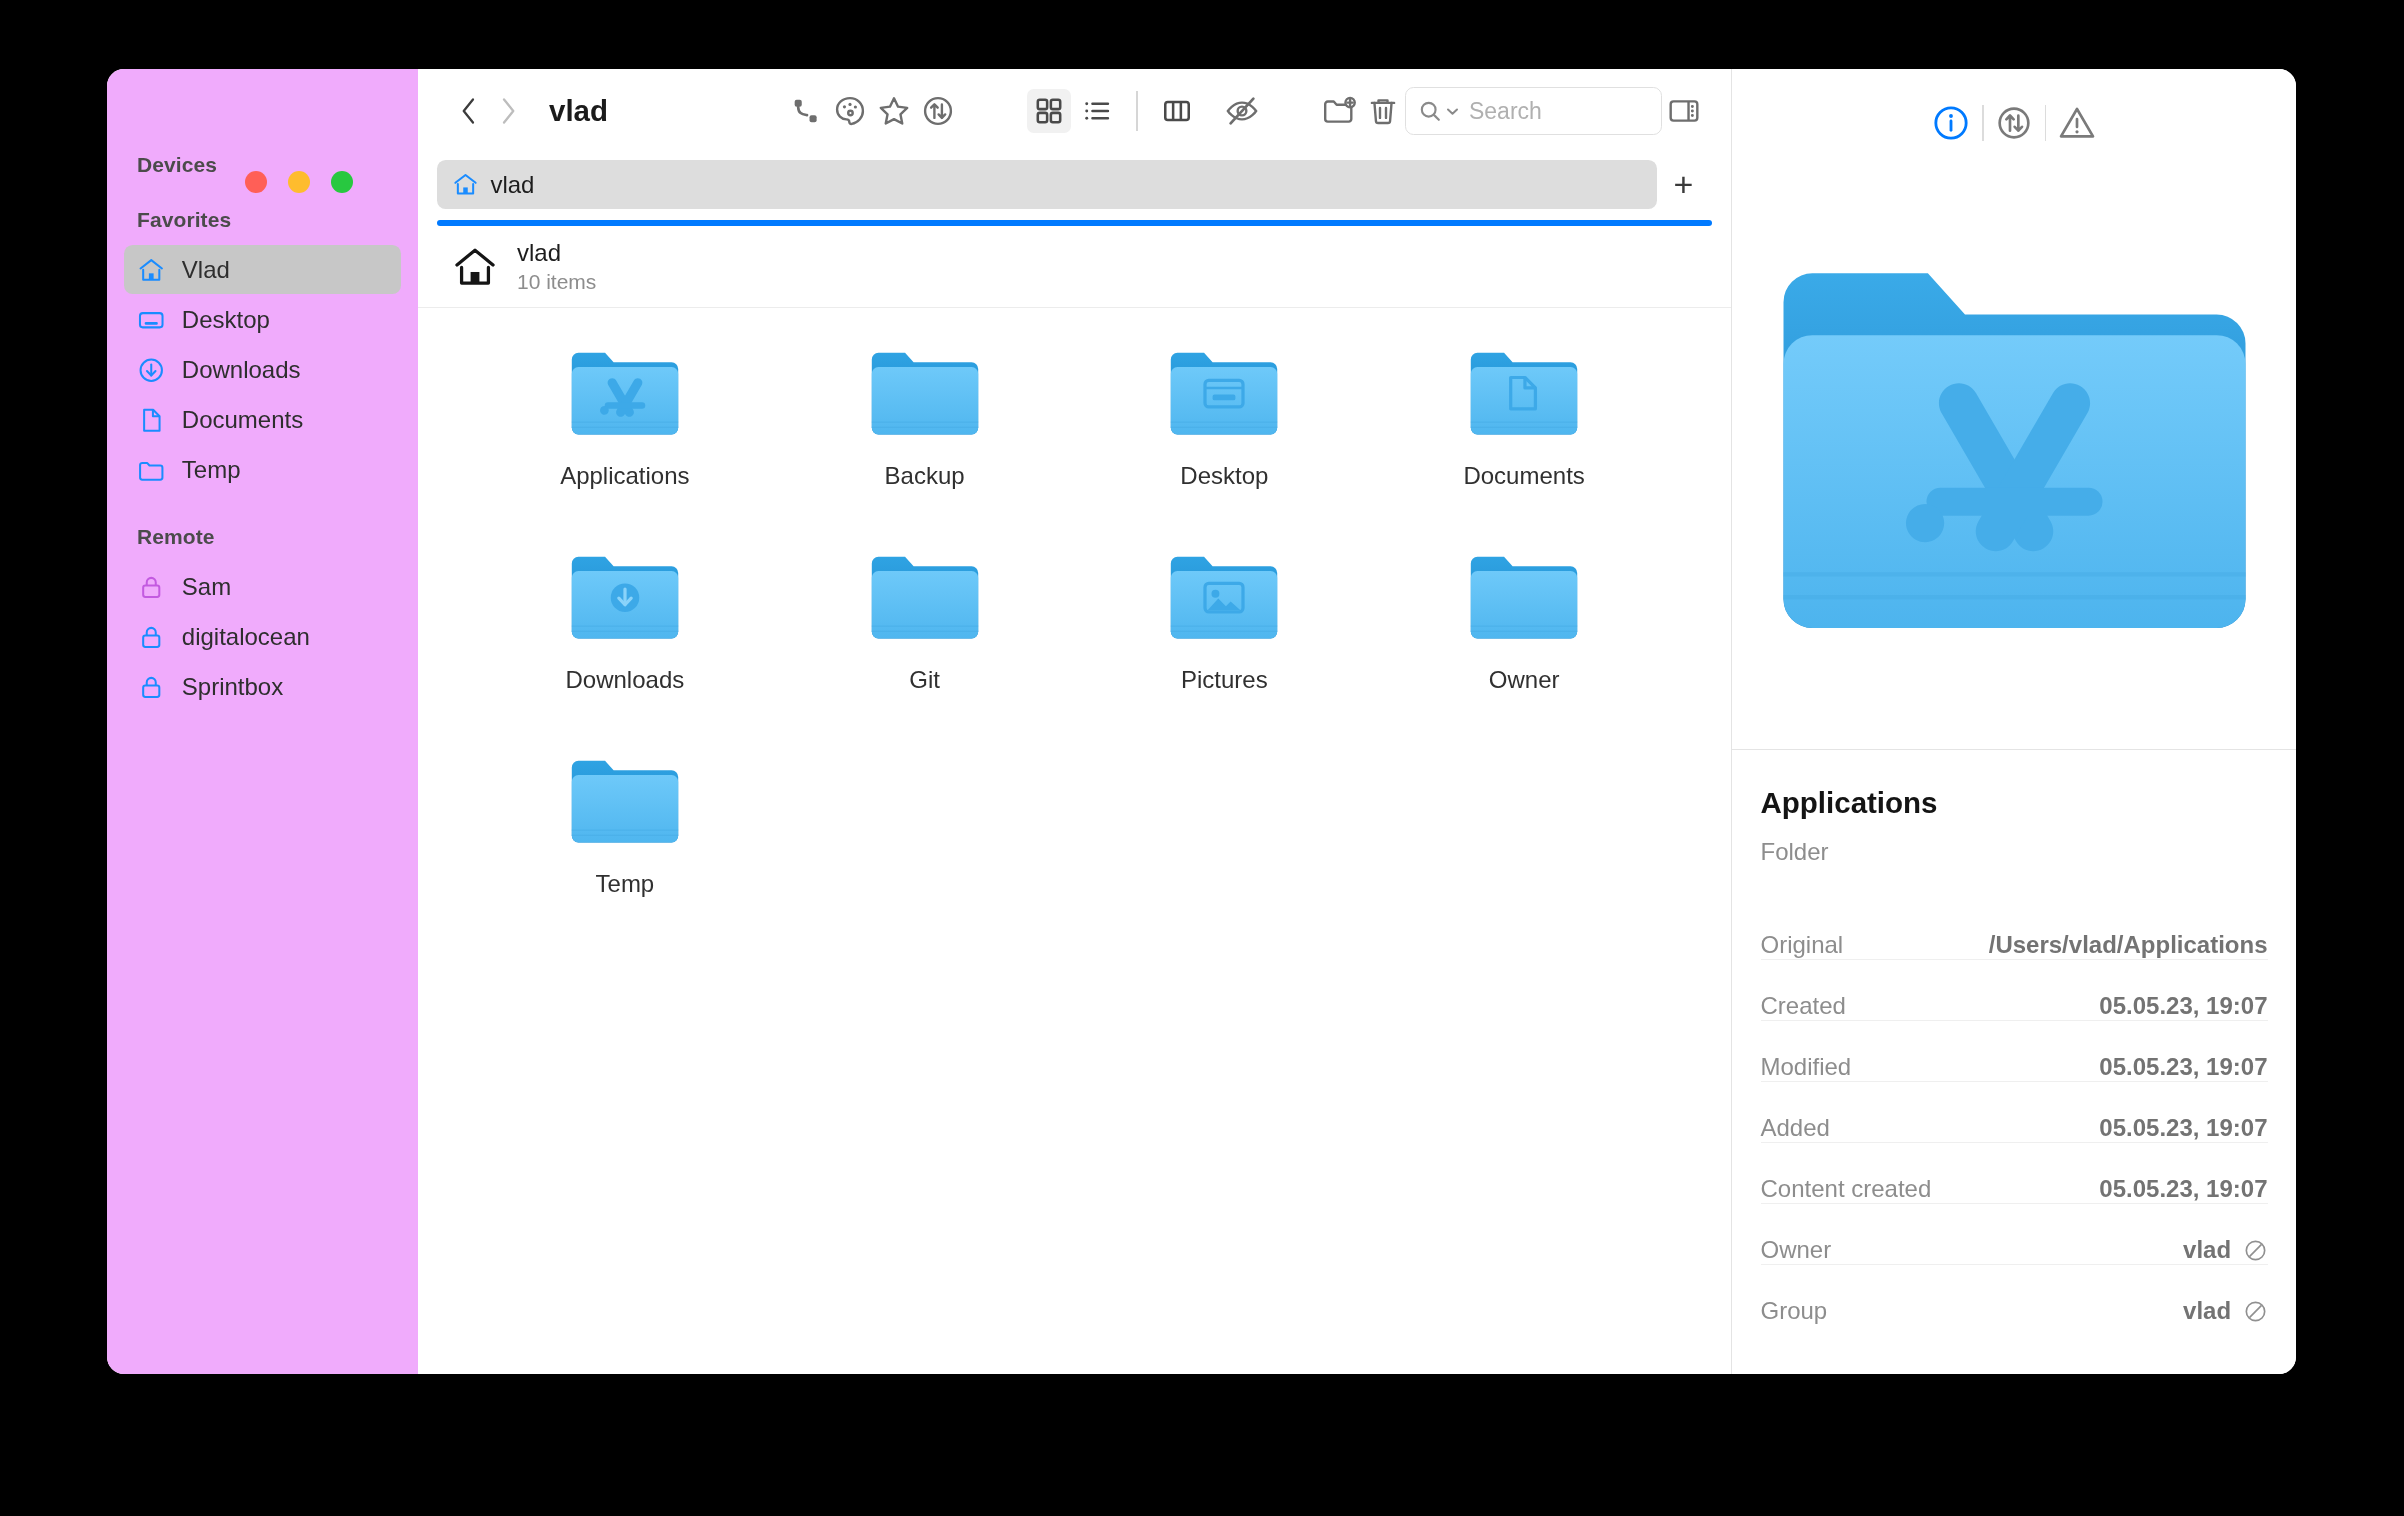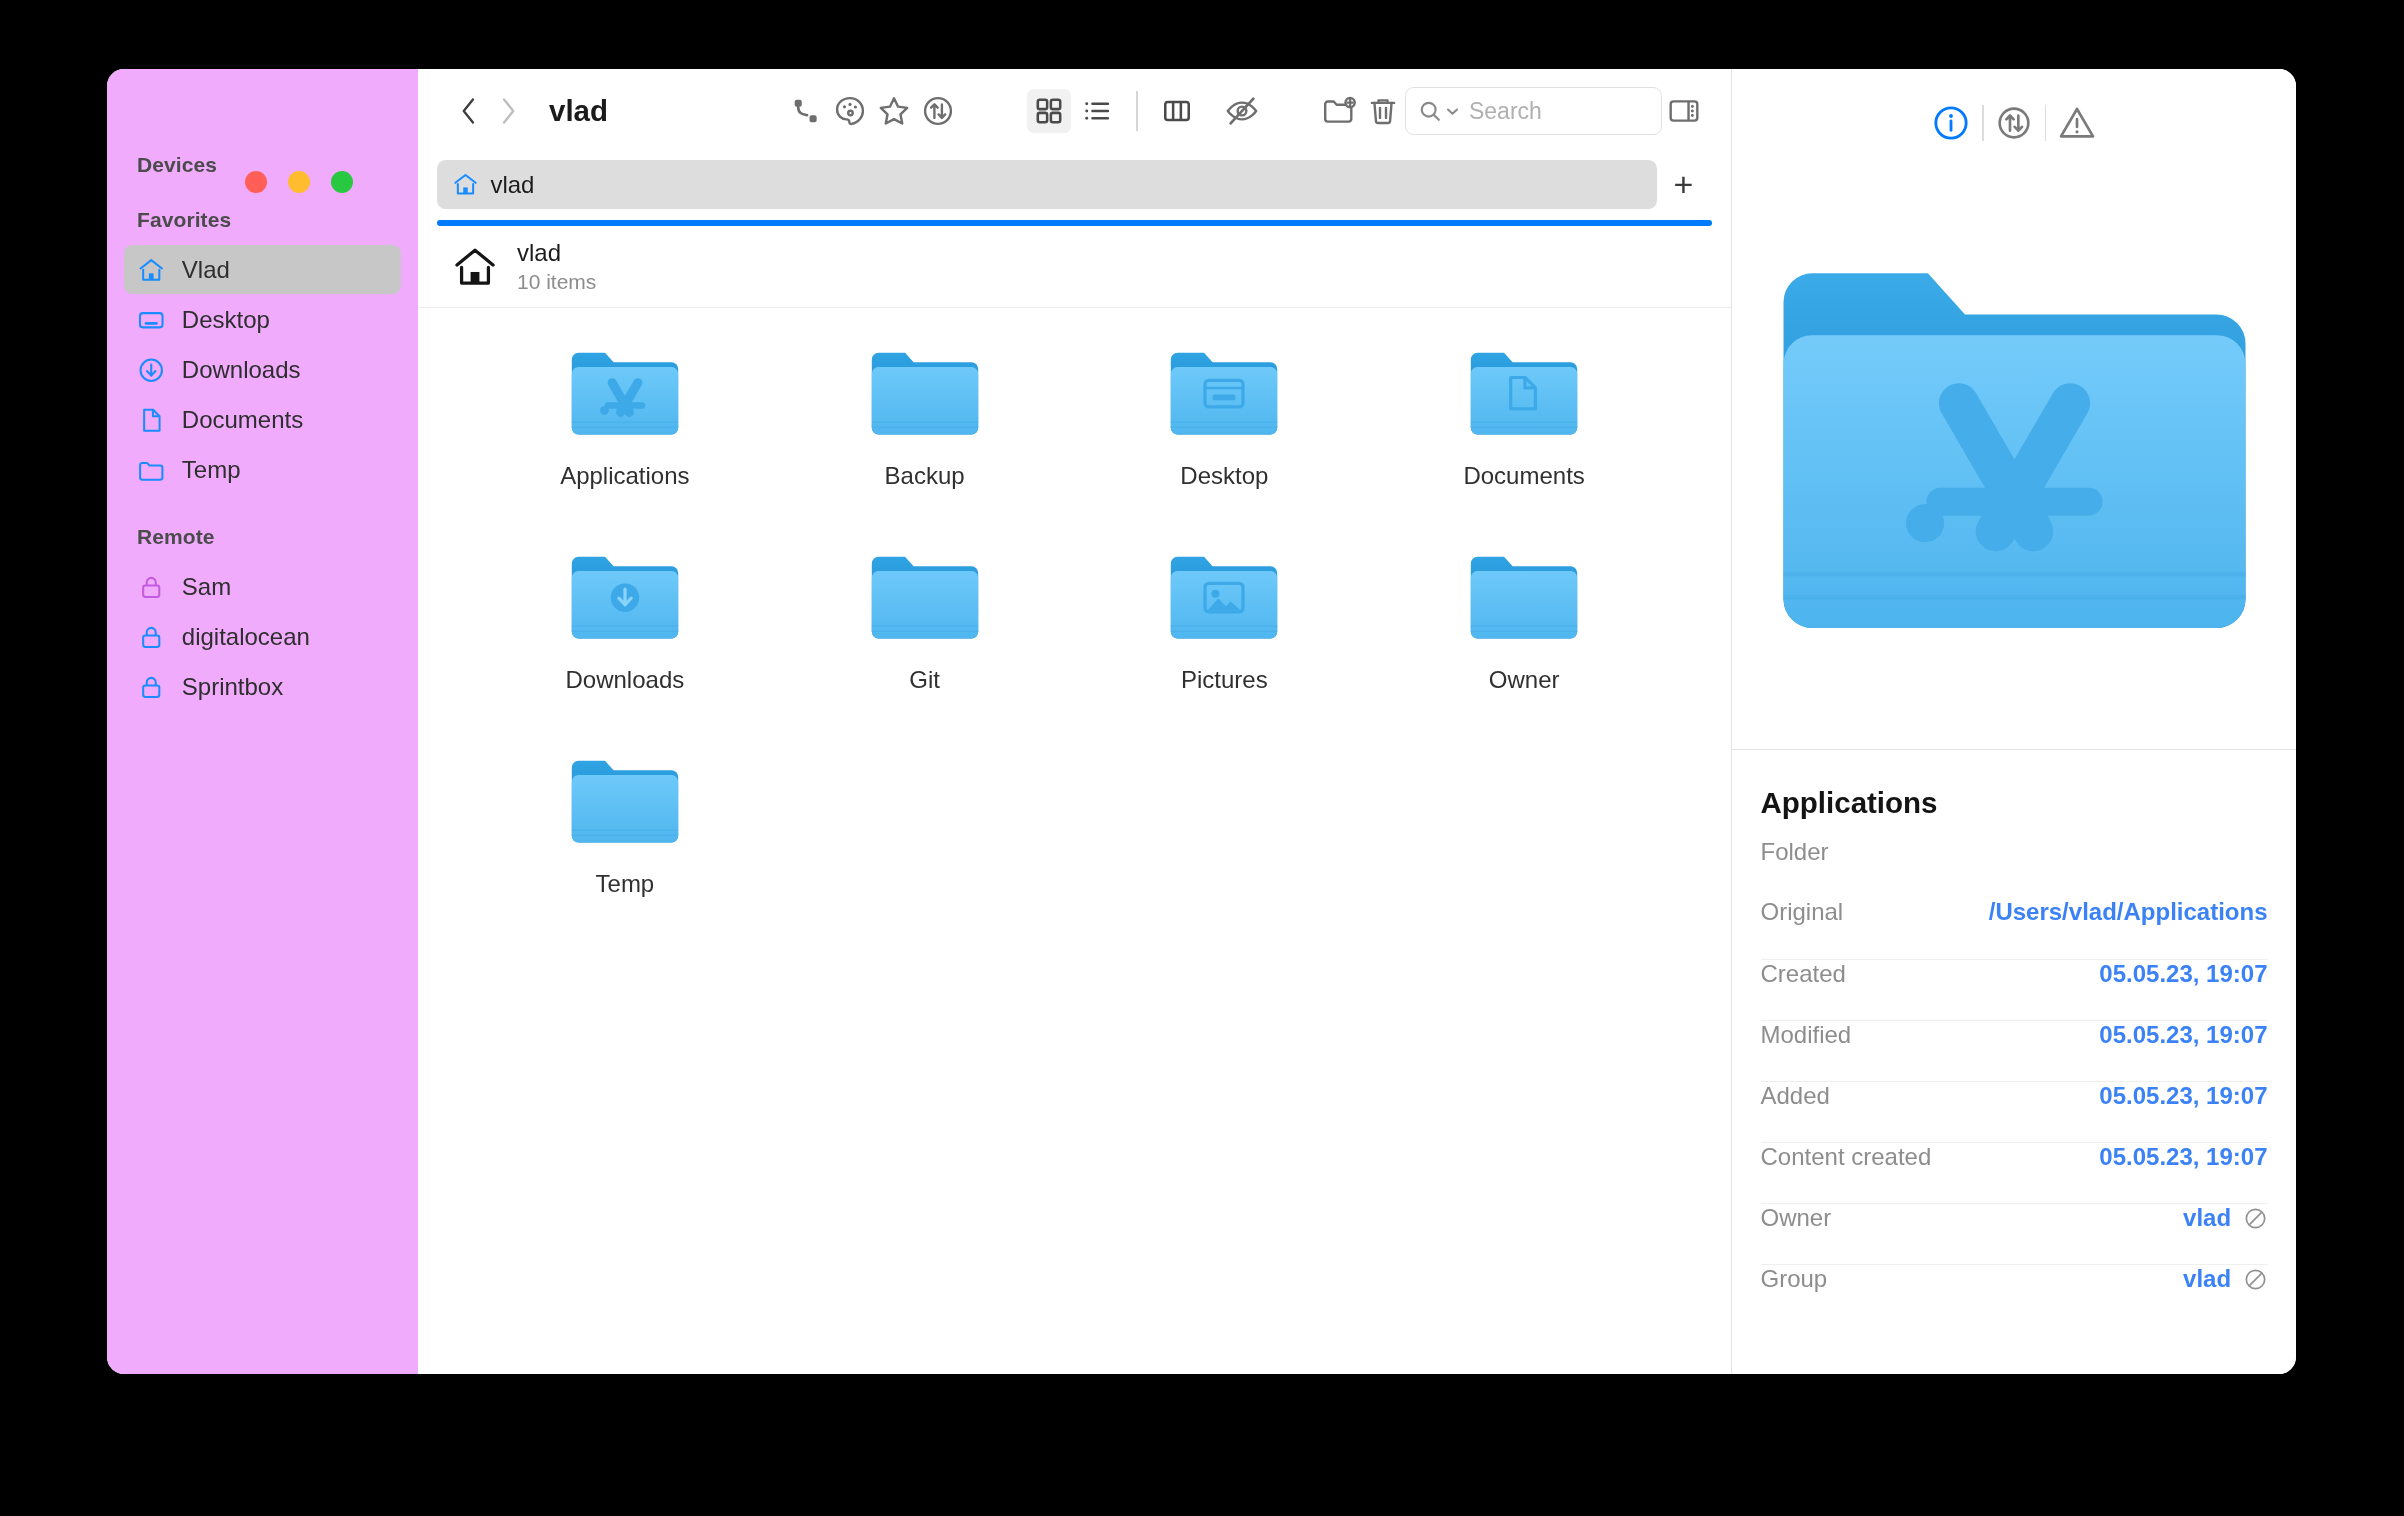--- a/index.html
+++ b/index.html
@@ -256,33 +256,33 @@
   #ip-body { padding: 36px 28.5px 0 28.5px; flex: 1 1 auto; overflow: hidden; }
   #ip-title {
     font-size: 29.5px; font-weight: bold; color: #141414;
   }
   #ip-kind {
     font-size: 24px; color: #8d8d8d; margin-top: 18px;
   }
   #ip-rows { margin-top: 32px; }
   .ip-row {
     display: flex;
-    align-items: flex-start;
+    align-items: flex-end;
     justify-content: space-between;
     height: 61px;
     border-top: 1.4px solid #efefef;
     gap: 13.3px;
   }
   .ip-row:first-child { border-top: none; }
   .ip-key {
     font-size: 24px; color: #8d8d8d; white-space: nowrap;
   }
   .ip-valwrap { display: flex; align-items: center; gap: 11.4px; min-width: 0; }
   .ip-val {
-    font-size: 24px; color: #3b82f6; font-weight: bold;
+    font-size: 24px; color: #737373; font-weight: bold;
     white-space: nowrap; overflow: hidden; text-overflow: ellipsis;
   }
 
   svg { display: block; }
 </style>
 </head>
 <body>
 
 <div id="window">
 

